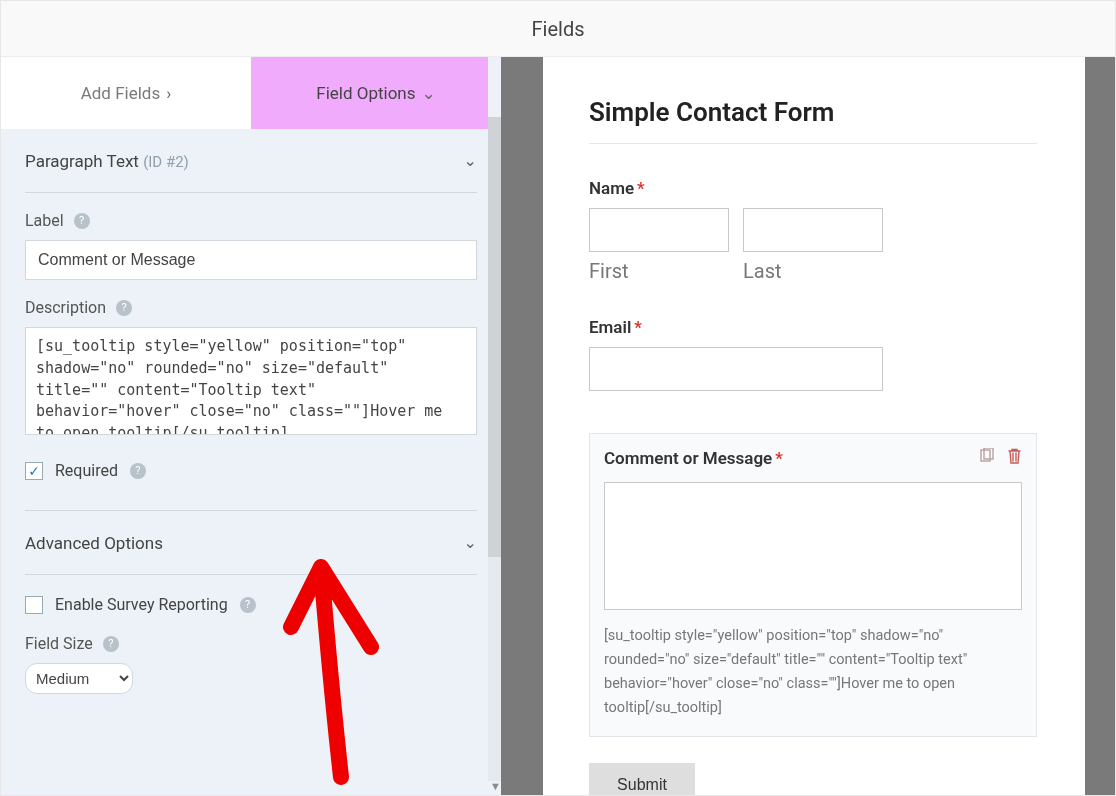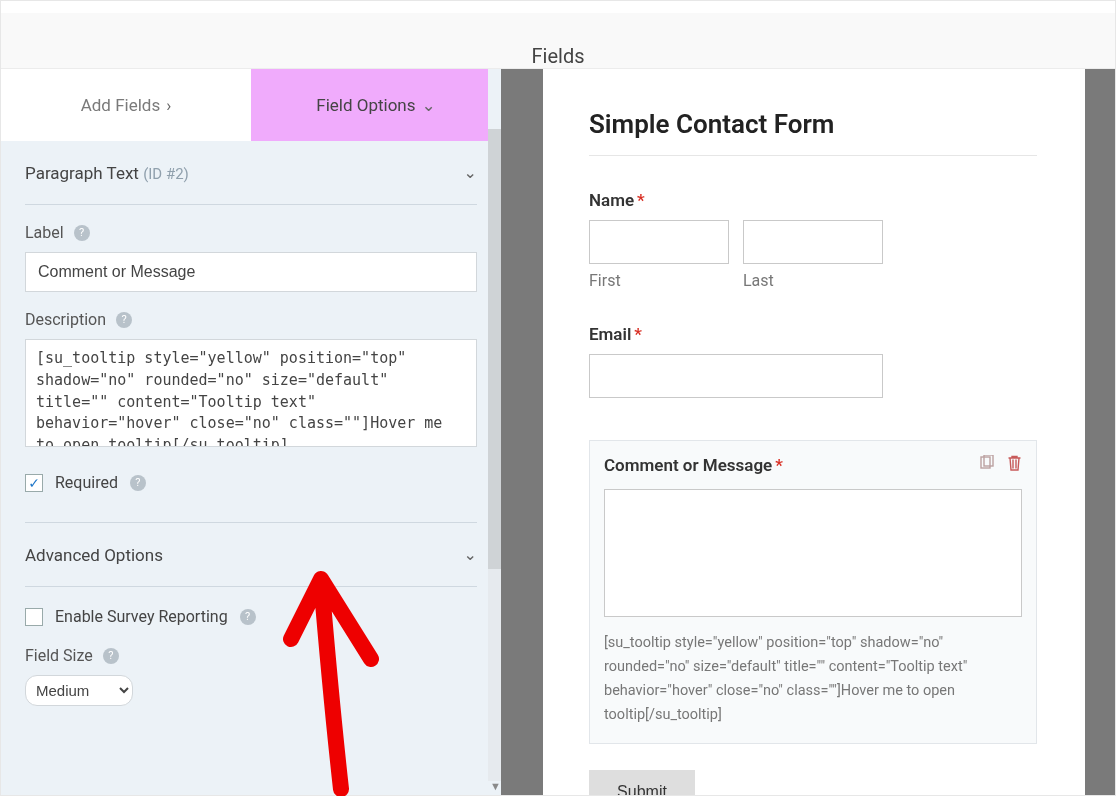--- a/index.html
+++ b/index.html
@@ -15,27 +15,26 @@
     width: 1116px;
     height: 796px;
     display: flex;
     flex-direction: column;
     border: 1px solid #e7e7e7;
     background: #fff;
   }
   .topbar {
     height: 56px;
     display: flex;
-    align-items: flex-end;
+    align-items: center;
     justify-content: center;
     background: #f9f9f9;
     border-bottom: 1px solid #ececec;
     font-size: 20px;
     color: #444;
-    margin-top: 12px;
   }
   .main {
     flex: 1;
     display: flex;
     min-height: 0;
   }
 
   
   .left {
     width: 500px;
@@ -221,21 +220,21 @@
     display: flex;
     flex-direction: column;
   }
   .name-col input {
     width: 140px;
     height: 44px;
     border: 1px solid #c9c9c9;
     background: #fff;
   }
   .name-col .sub {
-    font-size: 16px;
+    font-size: 20px;
     color: #777;
     margin-top: 7px;
   }
   .spacer-30 { height: 34px; }
   .email-input {
     width: 294px;
     height: 44px;
     border: 1px solid #c9c9c9;
   }
 

